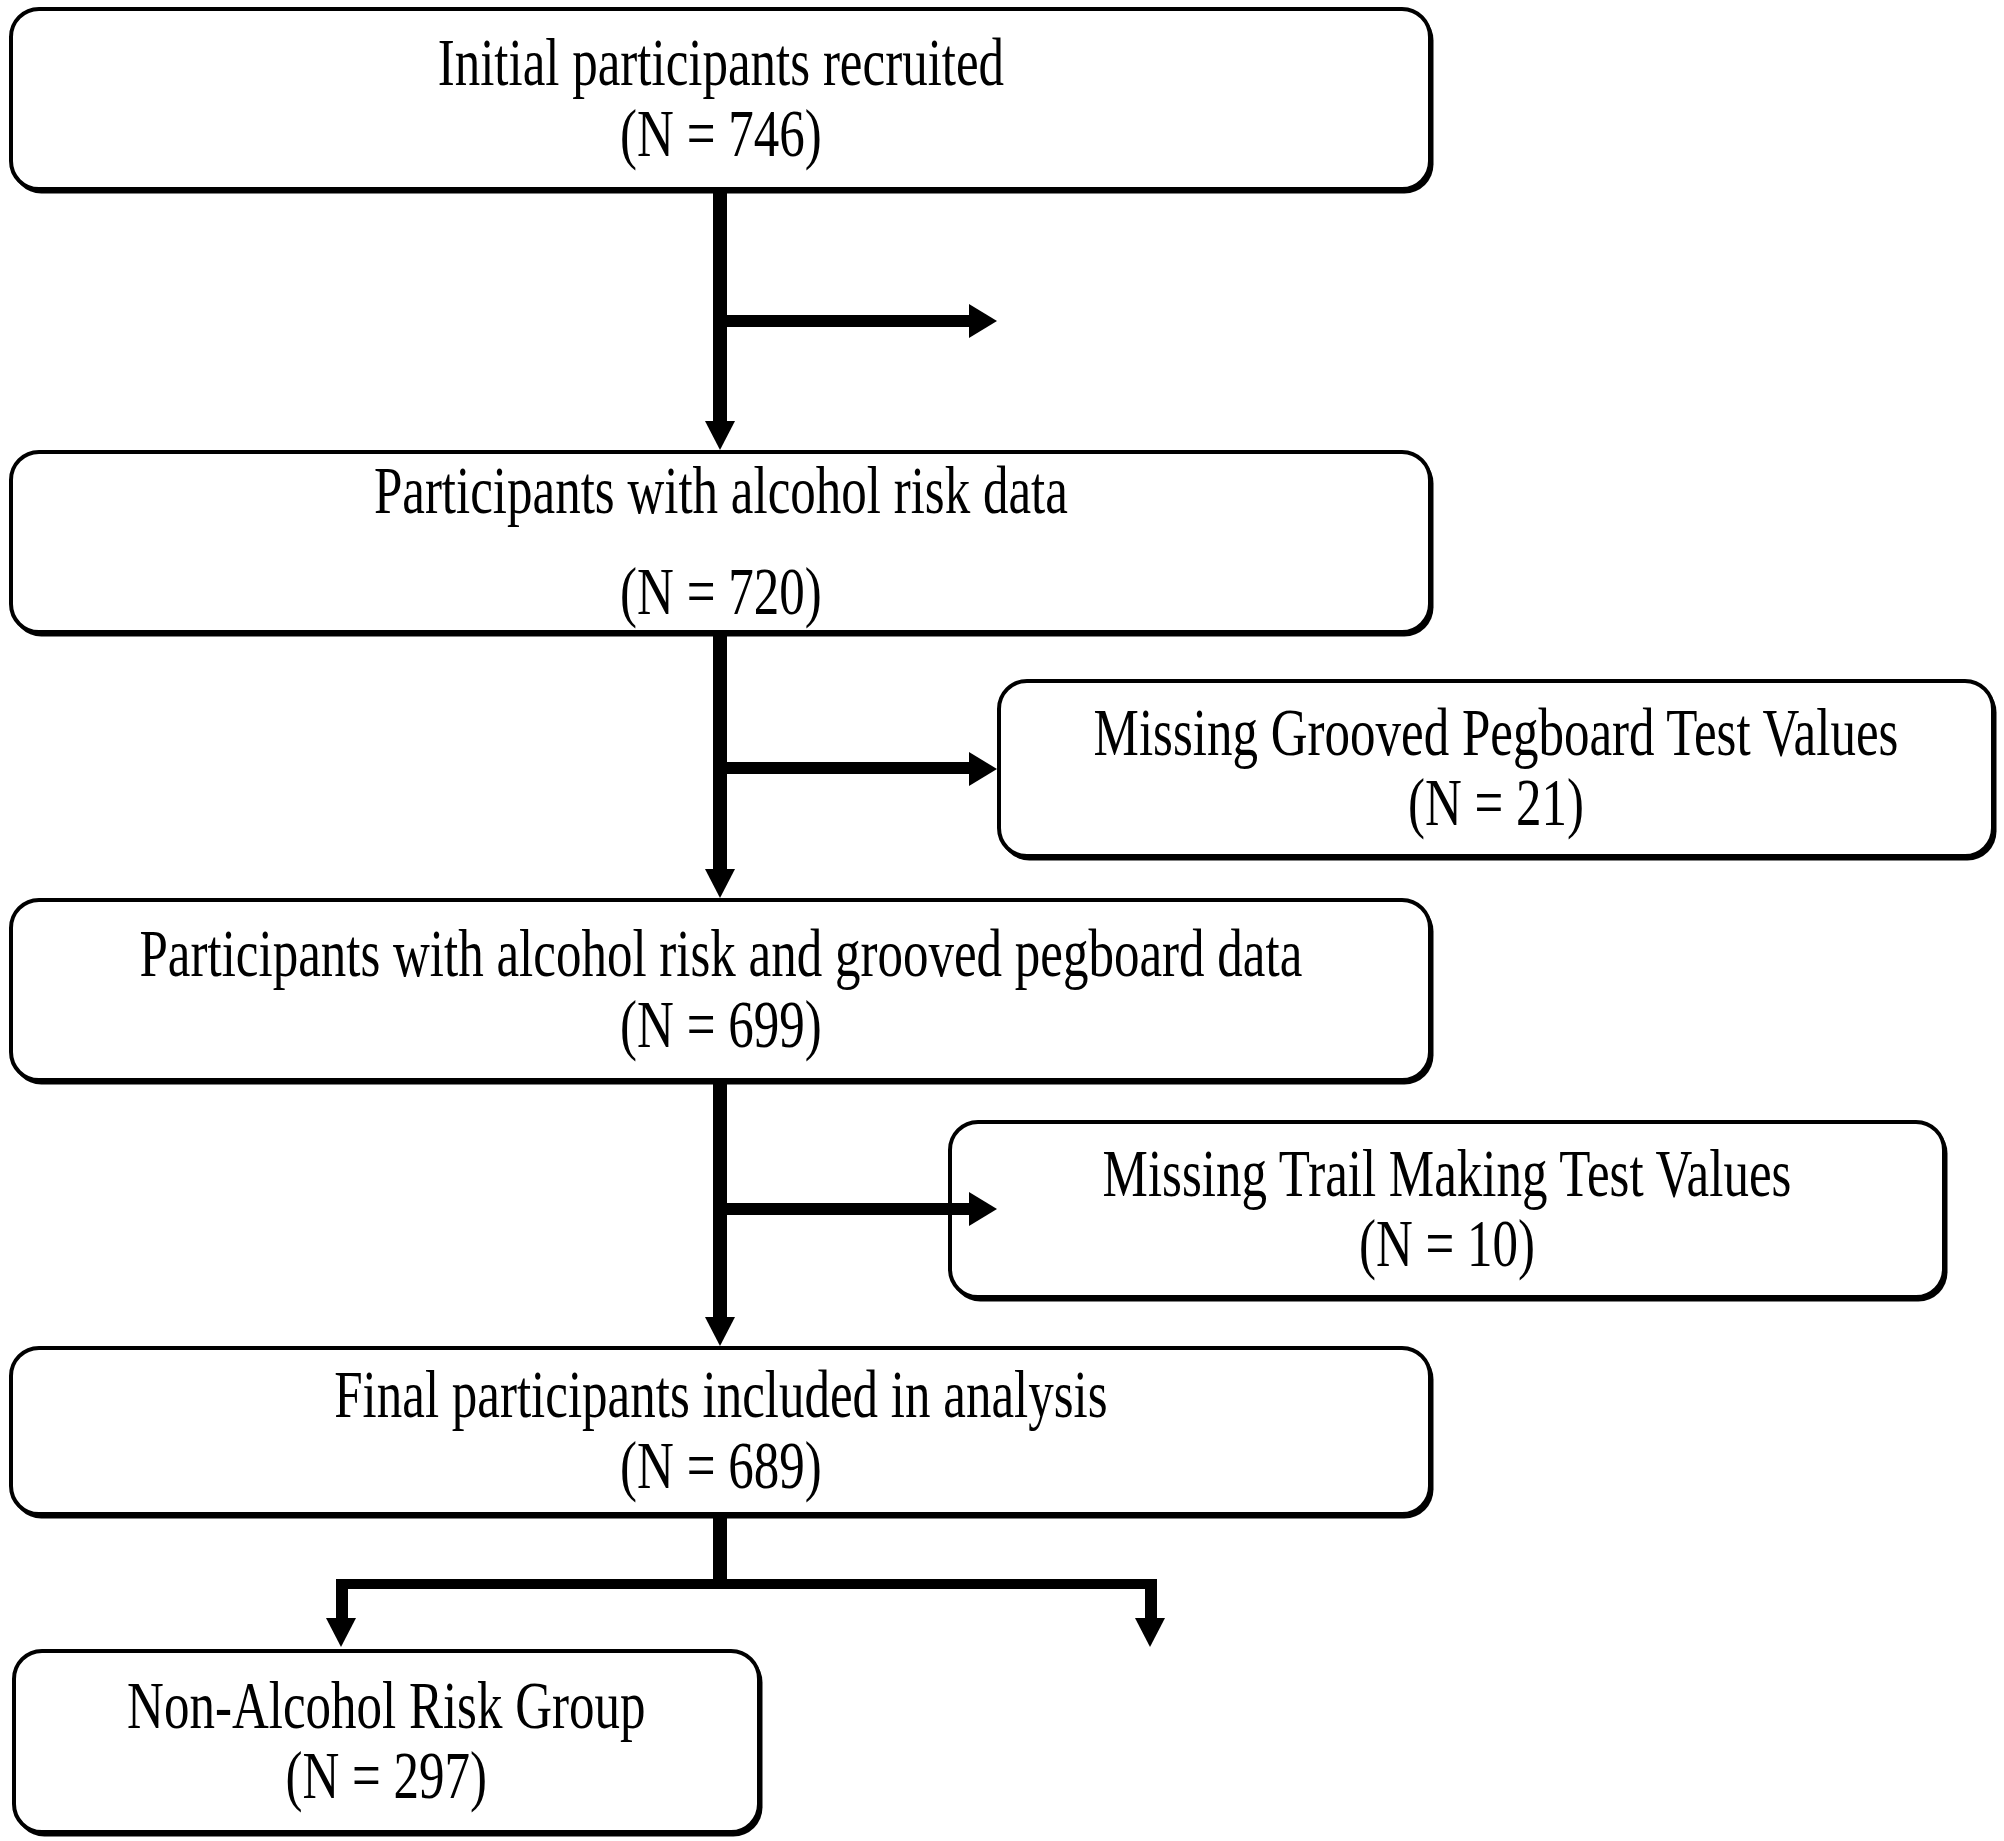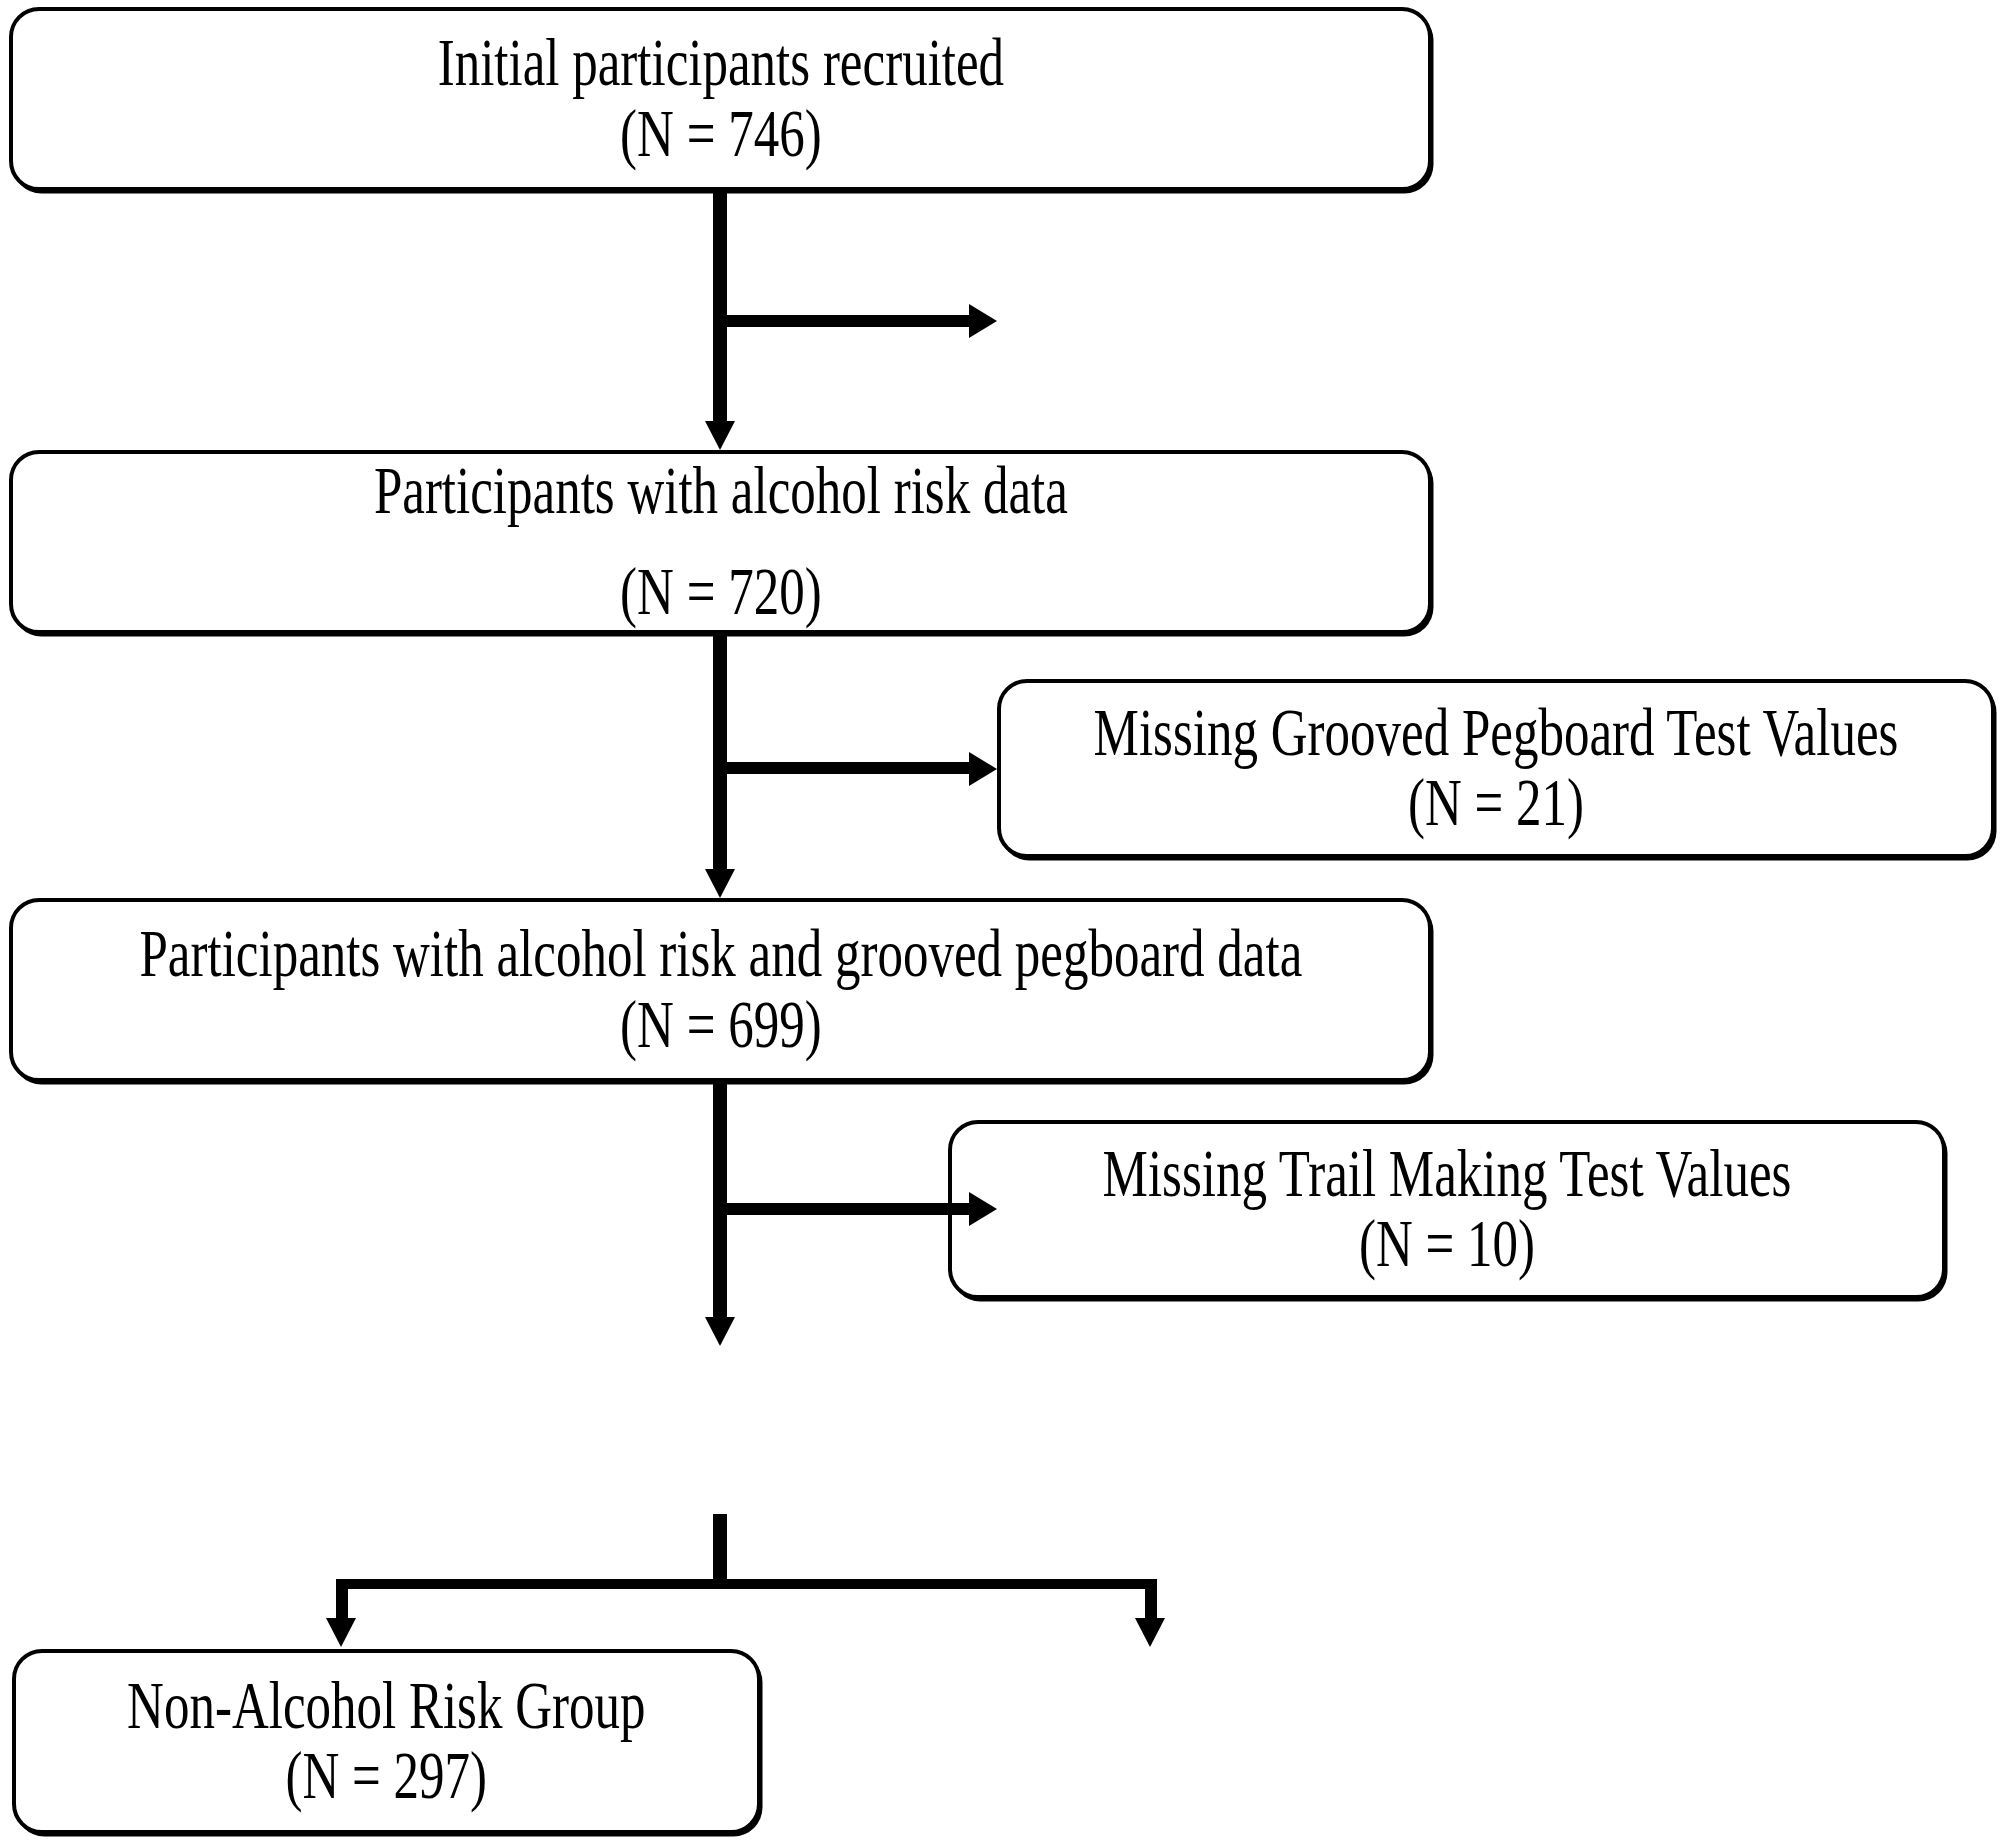--- a/index.html
+++ b/index.html
@@ -61,20 +61,24 @@
   <div class="box" style="left:9.4px; top:450px; width:1423px; height:184px;gap:39px;">
     <div class="tline">Participants with alcohol risk data</div>
     <div class="tline">(N = 720)</div>
   </div>
 
   <div class="box" style="left:9.4px; top:898px; width:1423px; height:184px;">
     <div class="tline">Participants with alcohol risk and grooved pegboard data</div>
     <div class="tline">(N = 699)</div>
   </div>
 
+  <div class="box" style="left:9.4px; top:1346px; width:1423px; height:170px;">
+    <div class="tline">Final participants included in analysis</div>
+    <div class="tline">(N = 689)</div>
+  </div>
 
 
   <div class="box" style="left:997px; top:679px; width:998px; height:179px;">
     <div class="tline">Missing Grooved Pegboard Test Values</div>
     <div class="tline">(N = 21)</div>
   </div>
 
   <div class="box" style="left:948px; top:1120px; width:998px; height:179px;">
     <div class="tline">Missing Trail Making Test Values</div>
     <div class="tline">(N = 10)</div>

